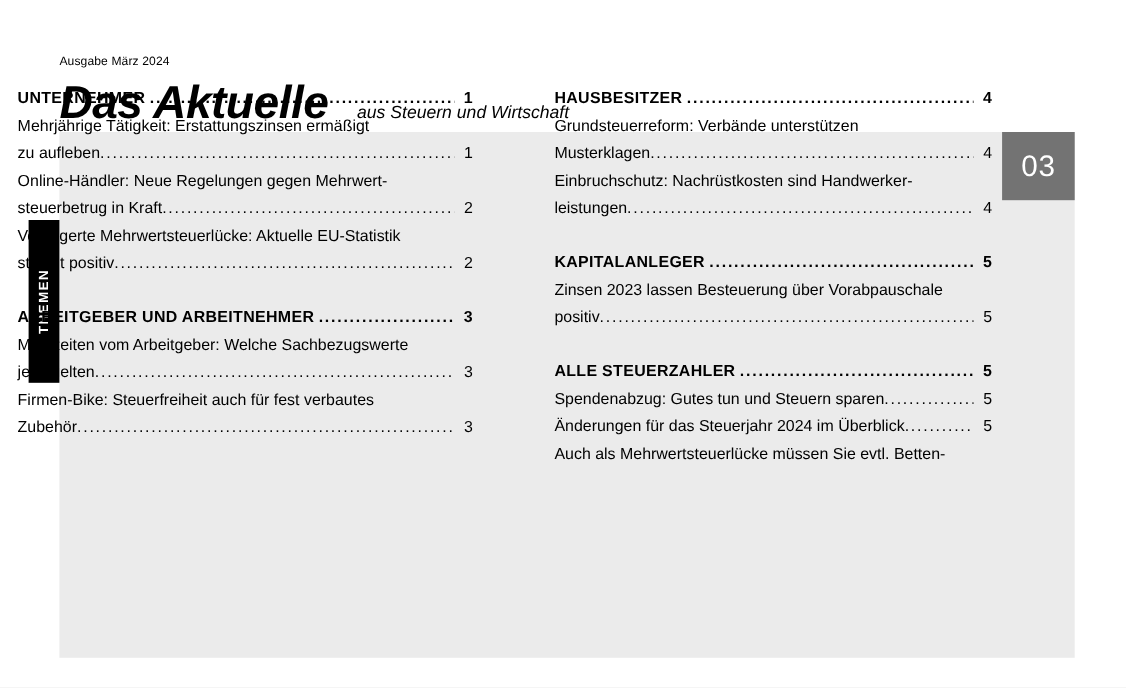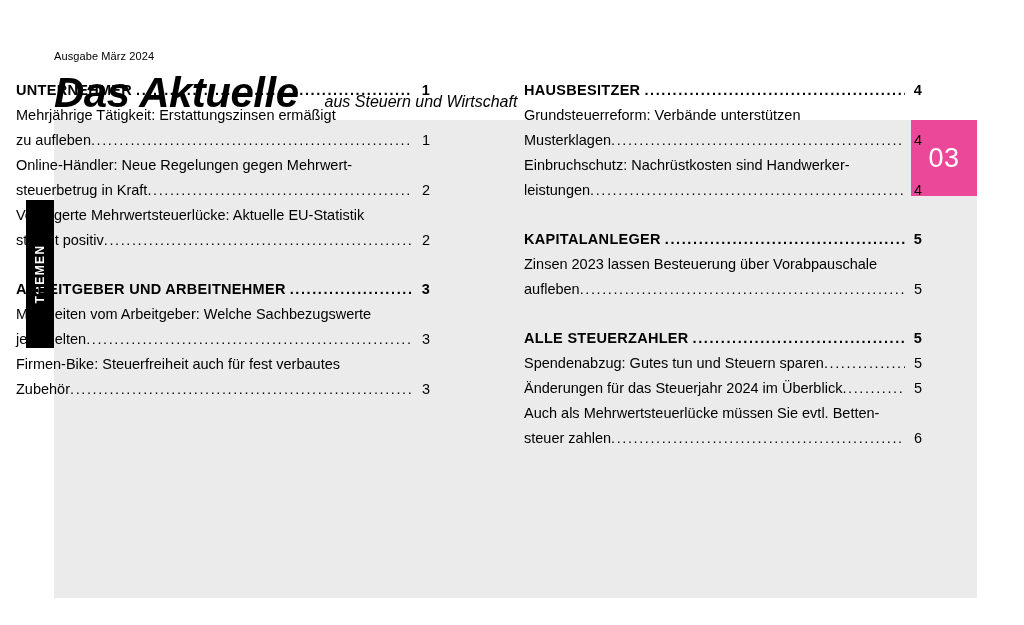--- a/index.html
+++ b/index.html
@@ -60,22 +60,22 @@
     height: 478px;
     background: #ebebeb;
   }
 
   
   #issue-badge {
     position: absolute;
     left: 911px;
     top: 120px;
     width: 66px;
-    height: 76px;
-    background: #ec4899;
+    height: 62px;
+    background: #737373;
     color: #ffffff;
     display: flex;
     align-items: center;
     justify-content: center;
     font-size: 27px;
     font-weight: 400;
     letter-spacing: 0.5px;
   }
 
   
@@ -105,21 +105,21 @@
     left: 0;
     top: 0;
     width: 100%;
     height: 100%;
   }
   .toc-column {
     position: absolute;
     top: 78px;
   }
   #column-left  { left: 16px;  width: 414px; }
-  #column-right { left: 504px; width: 398px; margin-left: 20px; }
+  #column-right { left: 504px; width: 398px; }
 
   .toc-section { margin-bottom: 24px; }
   .toc-section:last-child { margin-bottom: 0; }
 
   .toc-line {
     display: flex;
     align-items: flex-end;
     width: 100%;
     height: 25px;
     font-size: 14.5px;
@@ -274,21 +274,21 @@
           <span class="toc-text">KAPITALANLEGER</span>
           <span class="leader"></span>
           <span class="page-num">5</span>
         </div>
         <div class="toc-line cont">
           <span class="toc-text">Zinsen 2023 lassen Besteuerung über Vorabpauschale</span>
           <span class="leader"></span>
           <span class="page-num"></span>
         </div>
         <div class="toc-line">
-          <span class="toc-text">aufleben</span>
+          <span class="toc-text">positiv</span>
           <span class="leader"></span>
           <span class="page-num">5</span>
         </div>
       </div>
       <div class="toc-section">
         <div class="toc-line heading">
           <span class="toc-text">ALLE STEUERZAHLER</span>
           <span class="leader"></span>
           <span class="page-num">5</span>
         </div>
@@ -299,21 +299,16 @@
         </div>
         <div class="toc-line">
           <span class="toc-text">Änderungen für das Steuerjahr 2024 im Überblick</span>
           <span class="leader"></span>
           <span class="page-num">5</span>
         </div>
         <div class="toc-line cont">
           <span class="toc-text">Auch als Mehrwertsteuerlücke müssen Sie evtl. Betten-</span>
           <span class="leader"></span>
           <span class="page-num"></span>
-        </div>
-        <div class="toc-line">
-          <span class="toc-text">steuer zahlen</span>
-          <span class="leader"></span>
-          <span class="page-num">6</span>
         </div>
       </div>
     </div>
 </div>
 
 </body></html>

